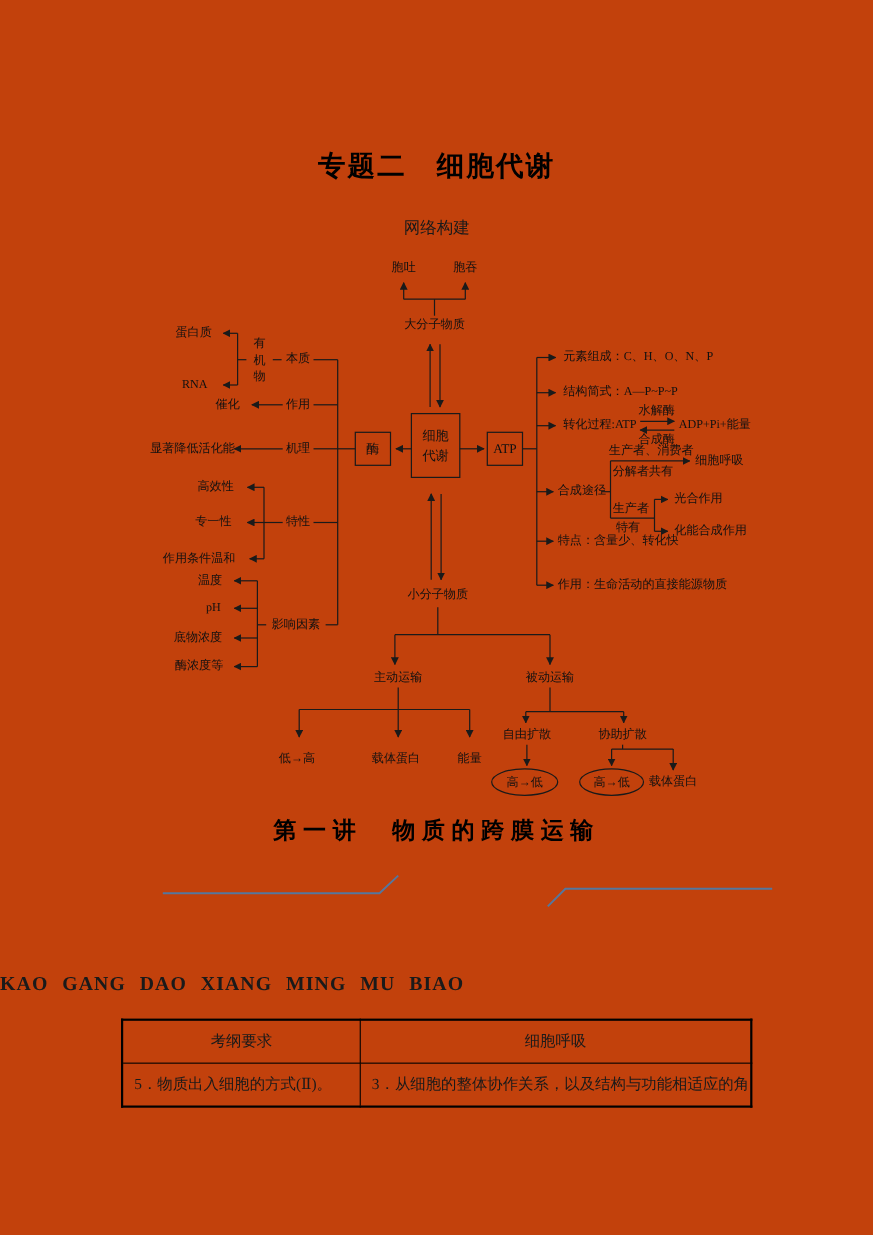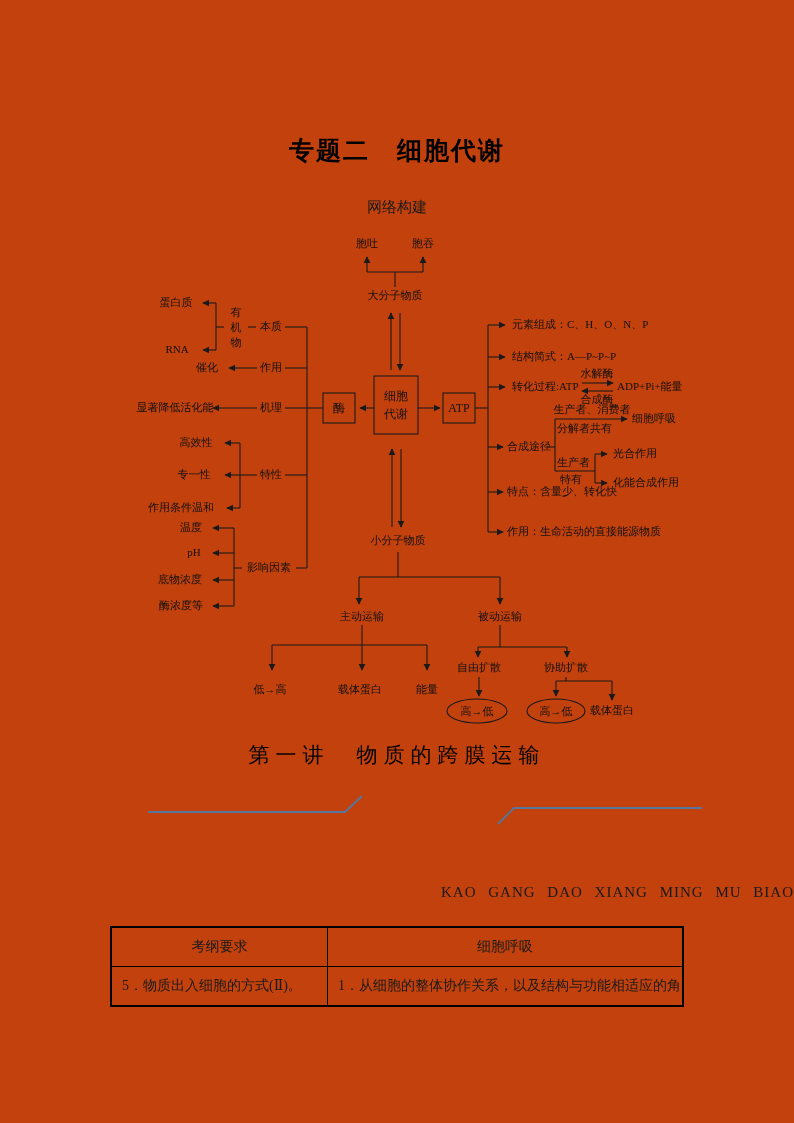--- a/index.html
+++ b/index.html
@@ -11,26 +11,26 @@
   .network-label{position:absolute;top:198px;left:0;width:100%;text-align:center;font-size:15px;}
   .diagram{position:absolute;top:230px;left:0;}
   .diagram text{font-family:"Liberation Serif","DejaVu Serif",serif;font-size:11px;fill:#111;
         dominant-baseline:middle;text-anchor:middle;}
   .diagram text.as{text-anchor:start;}
   .diagram text.t12{font-size:12px;}
   .diagram line{stroke:#1a1a1a;stroke-width:1.1;}
   .diagram .ar line{marker-end:url(#ah);}
   .diagram rect,.diagram ellipse{fill:none;stroke:#1a1a1a;stroke-width:1.1;}
   .lecture-title{position:absolute;top:741px;left:0;width:100%;margin:0;text-align:center;
-        font-size:21px;font-weight:400;letter-spacing:6px;color:#000;}
+        font-size:21px;font-weight:700;letter-spacing:6px;color:#000;}
   .divider{position:absolute;top:790px;left:0;}
   .divider polyline{fill:none;stroke:#54779f;stroke-width:1.8;}
   .guide-label{position:absolute;top:845px;left:0;width:100%;text-align:center;font-size:14px;}
-  .guide-pinyin{position:absolute;top:884px;left:0;width:100%;text-align:right;font-size:15px;
-        font-weight:400;letter-spacing:1px;word-spacing:7px;}
+  .guide-pinyin{position:absolute;top:884px;left:0;width:100%;text-align:left;font-size:18px;
+        font-weight:700;letter-spacing:1px;word-spacing:7px;}
   table.kao-table{position:absolute;left:110px;top:926px;width:574px;border-collapse:collapse;
         table-layout:fixed;border:2px solid #000;}
   .kao-table th,.kao-table td{border:1px solid #000;font-weight:normal;font-size:14px;
         overflow:hidden;white-space:nowrap;}
   .kao-table th{height:36px;text-align:center;vertical-align:middle;}
   .kao-table td{height:38px;text-align:left;vertical-align:middle;padding:0 4px 0 10px;}
   .kao-table .c1{width:213px;}
 </style>
 </head>
 <body>
@@ -197,18 +197,18 @@
   <table class="kao-table">
     <thead>
       <tr>
         <th class="c1">考纲要求</th>
         <th>细胞呼吸</th>
       </tr>
     </thead>
     <tbody>
       <tr>
         <td class="c1">5．物质出入细胞的方式(Ⅱ)。</td>
-        <td>1．从细胞的整体协作关系，以及结构与功能相适应的角</td>
+        <td>3．从细胞的整体协作关系，以及结构与功能相适应的角</td>
       </tr>
     </tbody>
   </table>
 
 </div>
 
 </body></html>

